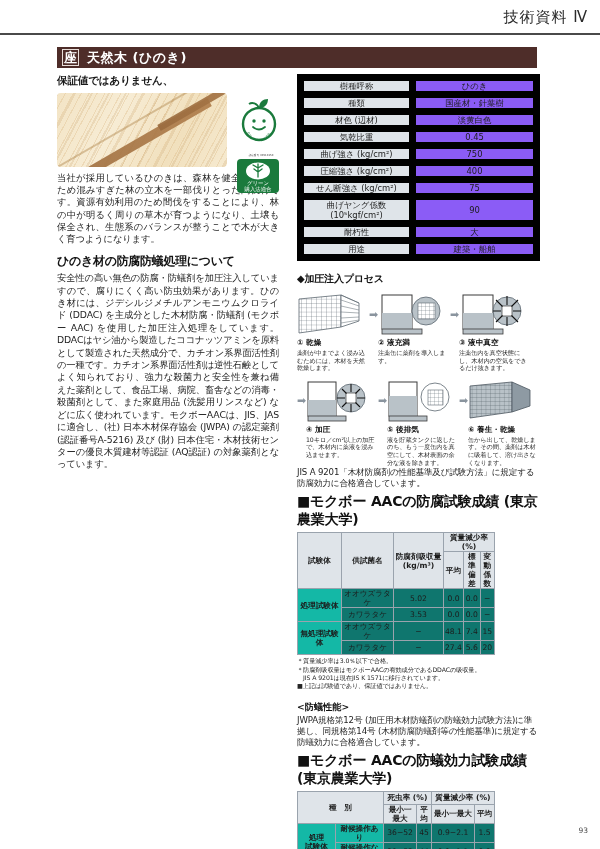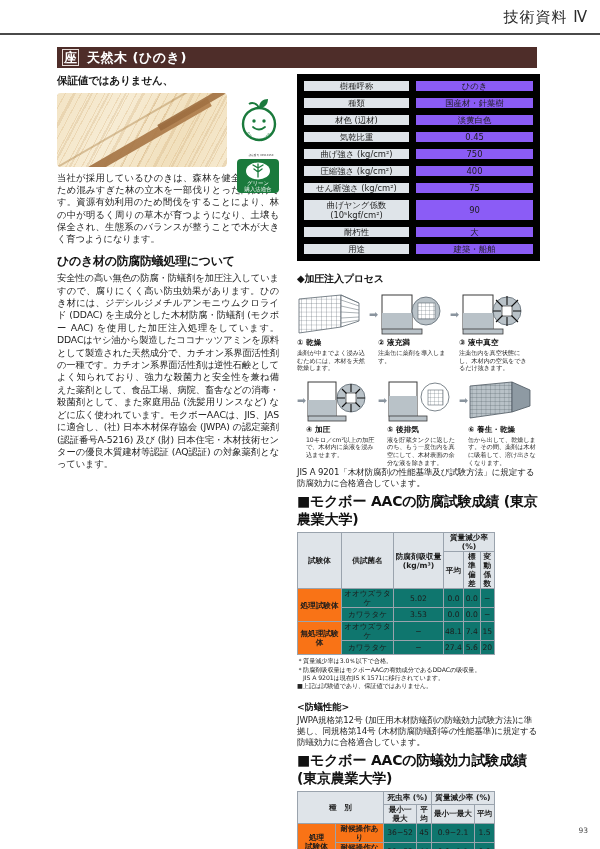--- a/index.html
+++ b/index.html
@@ -120,21 +120,21 @@
   .sec-p{ font-size:8.6px; line-height:11px; color:#1d1d1d; margin-top:1px; letter-spacing:-.15px;}
   .tbl-cap{ margin-top:4px; font-size:14px; font-weight:700; color:#111; letter-spacing:-.2px;}
 
   table.data{ border-collapse:collapse; width:198px; margin-top:3px; }
   table.data th, table.data td{
     border:1px solid #9aa3ad; font-size:7.6px; text-align:center;
     color:#1c1c1c; padding:0 1px; line-height:9px;
   }
   table.data th{ background:#dfe4e9; font-weight:700; height:13px; }
   table.data td{ background:#0f766e; height:14px; }
-  table.data td.rh{ background:#f97316; font-weight:700; }
+  table.data td.rh{ background:#14b8a6; font-weight:700; }
   .fn{ font-size:6.2px; color:#252525; line-height:8.4px; margin-top:2px; letter-spacing:-.1px;}
 
   .pageno{
     position:absolute; right:12px; bottom:14px; font-size:7.5px; color:#4a4a4a;
   }
 </style>
 </head>
 <body>
 
 <div class="page">

